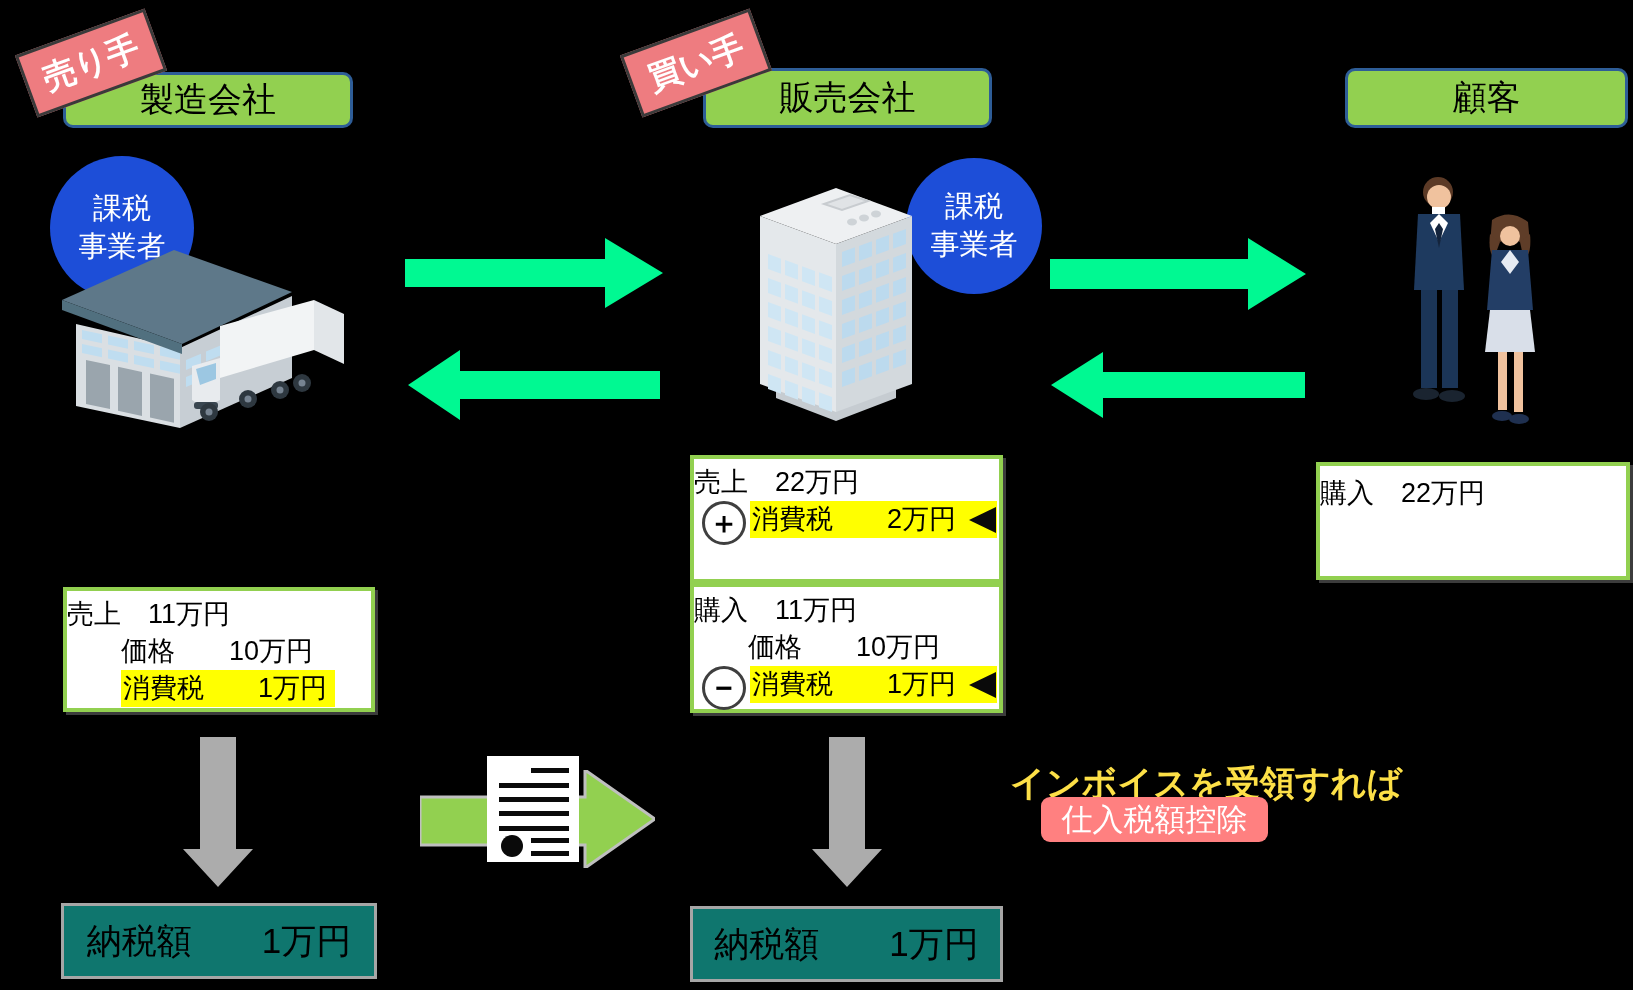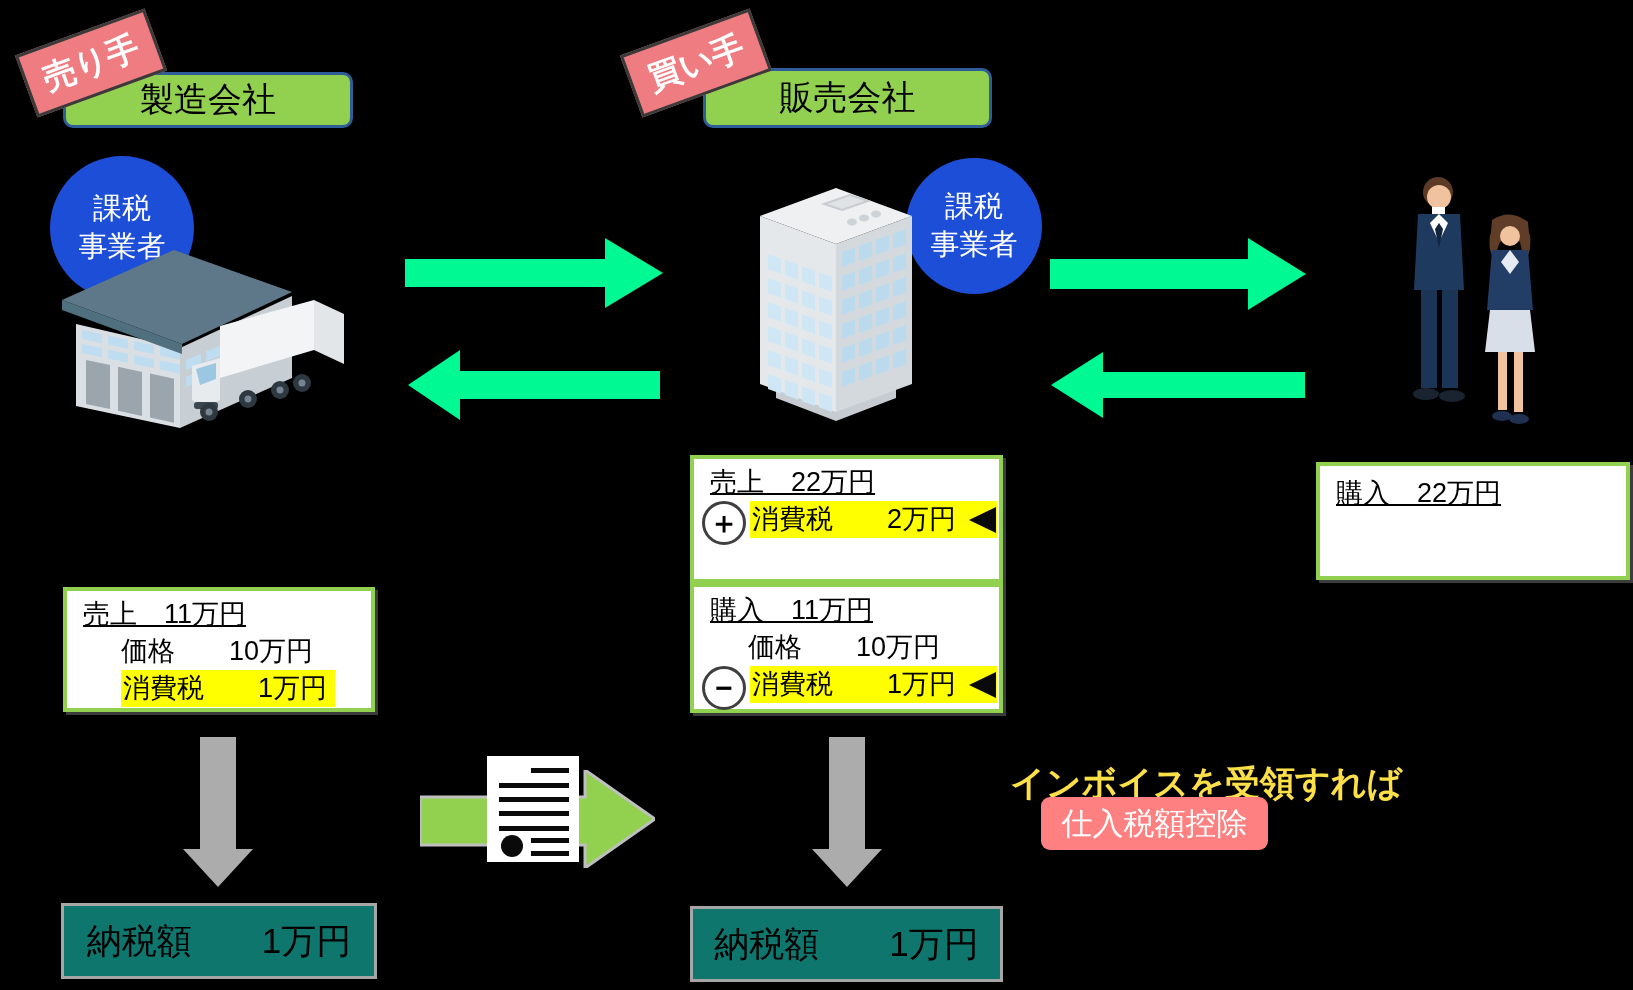--- a/index.html
+++ b/index.html
@@ -15,21 +15,21 @@
          display:flex;align-items:center;justify-content:center;font-size:34px;z-index:5;white-space:pre;}
   
   .badge{position:absolute;background:#1d4ed8;border-radius:50%;color:#fff;z-index:1;
          display:flex;flex-direction:column;align-items:center;justify-content:center;
          font-size:29px;line-height:1.3;white-space:pre;}
   .illus{position:absolute;z-index:2;}
   
   .pricebox{position:absolute;background:#fff;border:4px solid #92D050;font-size:27px;
             padding-top:5px;z-index:3;box-shadow:3px 3px 0 #3c3c3c;}
   .prow{height:37px;line-height:37px;white-space:pre;}
-  .r1{padding-left:16px;text-decoration:underline;}
+  .r1{}
   .r2{padding-left:54px;}
   .r3{position:relative;display:flex;align-items:center;}
   .hl{background:#FFFF00;padding:0 8px 0 2px;}
   .sellerled .r3{padding-left:54px;}
   .mid .r3 .hl{flex:1;margin-right:2px;}
   .opcircle{width:38px;height:38px;border:3px solid #3f3f3f;border-radius:50%;background:#fff;
             display:flex;align-items:center;justify-content:center;font-size:30px;font-weight:bold;
             margin:0 4px 0 8px;flex:none;position:relative;top:3px;z-index:2;}
   .cuearrow{position:absolute;right:3px;top:50%;margin-top:-13px;width:0;height:0;z-index:3;
             border-top:13px solid transparent;border-bottom:13px solid transparent;border-right:27px solid #0a0a0a;}
@@ -56,20 +56,23 @@
   </div>
   <div class="roletag" style="left:627px;top:30px;">
     <span>買い手</span>
   </div>
 
   <div class="title" style="left:63px;top:72px;width:284px;height:50px;">
     <span>製造会社</span>
   </div>
   <div class="title" style="left:703px;top:68px;width:283px;height:54px;">
     <span>販売会社</span>
+  </div>
+  <div class="title" style="left:1345px;top:68px;width:277px;height:54px;">
+    <span>顧客</span>
   </div>
 
   <div class="badge" style="left:50px;top:156px;width:144px;height:144px;">
     <span>課税</span>
     <span>事業者</span>
   </div>
   <div class="badge" style="left:906px;top:158px;width:136px;height:136px;">
     <span>課税</span>
     <span>事業者</span>
   </div>
@@ -293,17 +296,17 @@
   </div>
 
   <div class="taxbox" style="left:61px;top:903px;width:310px;height:70px;">
     <span>納税額　　1万円</span>
   </div>
   <div class="taxbox" style="left:690px;top:906px;width:307px;height:70px;">
     <span>納税額　　1万円</span>
   </div>
 
   <div class="rednote" style="left:1010px;top:760px;">インボイスを受領すれば</div>
-  <div class="pinklabel" style="left:1041px;top:797px;width:227px;height:53px;">
+  <div class="pinklabel" style="left:1041px;top:797px;width:227px;height:45px;">
     <span>仕入税額控除</span>
   </div>
 
 </div>
 
 </body></html>

